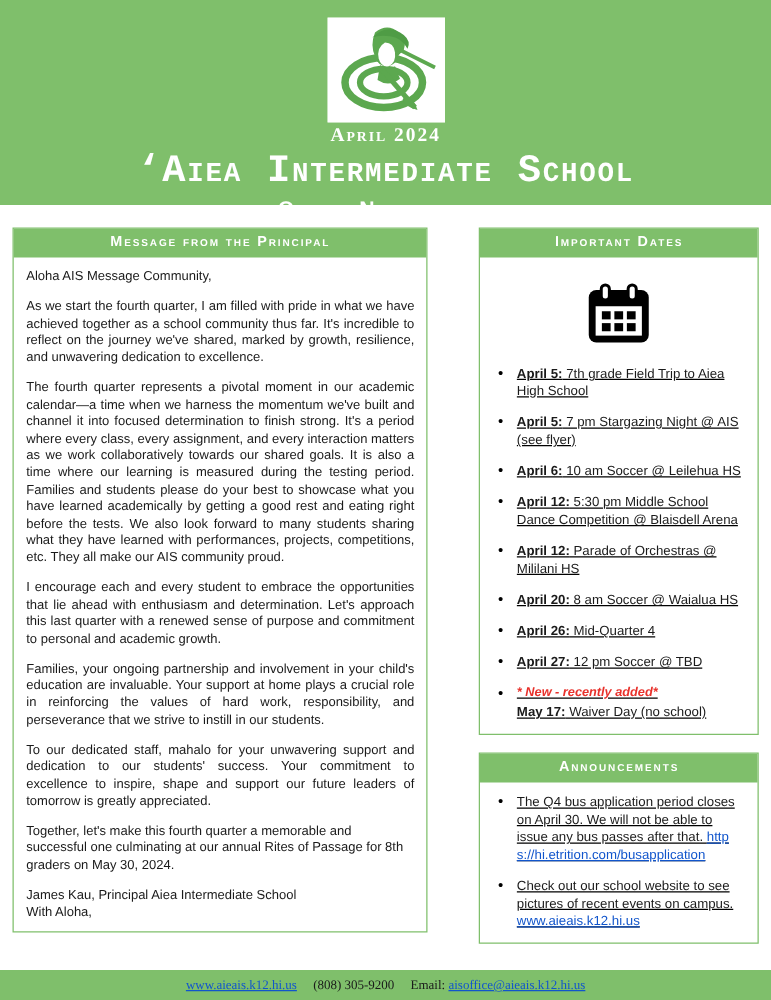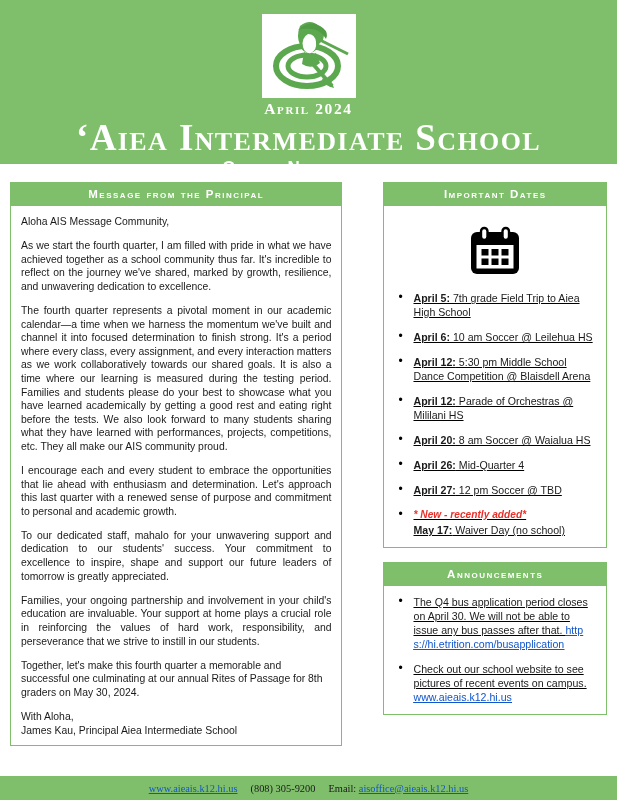--- a/index.html
+++ b/index.html
@@ -33,22 +33,22 @@
     font-family: "Liberation Serif", serif;
     font-size: 15.5px;
     font-weight: bold;
     font-variant: small-caps;
     letter-spacing: 1.6px;
     line-height: 18px;
     margin-top: 1px;
   }
   .school-name {
     color: #ffffff;
-    font-family: Liberation Serif, serif;
-    font-size: 37px;
+    font-family: Liberation Mono, monospace;
+    font-size: 31px;
     font-weight: bold;
     font-variant: small-caps;
     letter-spacing: 1.4px;
     line-height: 36px;
     margin-top: 2px;
     white-space: nowrap;
   }
   .newsletter-sub {
     color: #ffffff;
     font-family: "Liberation Sans", sans-serif;
@@ -197,26 +197,26 @@
   <div class="body-wrap">
 
     <div class="col-left">
       <div class="panel">
         <div class="panel-head">Message from the Principal</div>
         <div class="panel-body msg">
           <p class="no-just">Aloha AIS Message Community,</p>
           <p>As we start the fourth quarter, I am filled with pride in what we have achieved together as a school community thus far. It's incredible to reflect on the journey we've shared, marked by growth, resilience, and unwavering dedication to excellence.</p>
           <p>The fourth quarter represents a pivotal moment in our academic calendar—a time when we harness the momentum we've built and channel it into focused determination to finish strong. It's a period where every class, every assignment, and every interaction matters as we work collaboratively towards our shared goals.  It is also a time where our learning is measured during the testing period.  Families and students please do your best to showcase what you have learned academically by getting a good rest and eating right before the tests.  We also look forward to many students sharing what they have learned with performances, projects, competitions, etc.  They all make our AIS community proud.</p>
           <p>I encourage each and every student to embrace the opportunities that lie ahead with enthusiasm and determination. Let's approach this last quarter with a renewed sense of purpose and commitment to personal and academic growth.</p>
+          <p>Families, your ongoing partnership and involvement in your child's education are invaluable. Your support at home plays a crucial role in reinforcing the values of hard work, responsibility, and perseverance that we strive to instill in our students.</p>
           <p>To our dedicated staff, mahalo for your unwavering support and dedication to our students' success. Your commitment to excellence to inspire, shape and support our future leaders of tomorrow is greatly appreciated.</p>
-          <p>Families, your ongoing partnership and involvement in your child's education are invaluable. Your support at home plays a crucial role in reinforcing the values of hard work, responsibility, and perseverance that we strive to instill in our students.</p>
           <p class="no-just">Together, let's make this fourth quarter a memorable and successful one culminating at our annual Rites of Passage for 8th graders on May 30, 2024.</p>
           <p class="no-just">
+            <span class="sig-line">James Kau, Principal Aiea Intermediate School</span>
             <span class="sig-line">With Aloha,</span>
-            <span class="sig-line">James Kau, Principal Aiea Intermediate School</span>
           </p>
         </div>
       </div>
     </div>
 
     <div class="col-right">
 
       <div class="panel">
         <div class="panel-head">Important Dates</div>
         <div class="panel-body">
@@ -229,20 +229,21 @@
               <rect x="13.5" y="26" width="7" height="6.5" fill="#000000"></rect>
               <rect x="23.5" y="26" width="7" height="6.5" fill="#000000"></rect>
               <rect x="33.5" y="26" width="7" height="6.5" fill="#000000"></rect>
               <rect x="13.5" y="35.5" width="7" height="6.5" fill="#000000"></rect>
               <rect x="23.5" y="35.5" width="7" height="6.5" fill="#000000"></rect>
               <rect x="33.5" y="35.5" width="7" height="6.5" fill="#000000"></rect>
             </svg>
           </div>
           <ul class="bullets">
             <li><span class="date-label">April 5:</span><span> 7th grade Field Trip to Aiea High School</span></li>
+            <li><span class="date-label">April 5:</span><span> 7 pm Stargazing Night @ AIS (see flyer)</span></li>
             <li><span class="date-label">April 6:</span><span> 10 am Soccer @ Leilehua HS</span></li>
             <li><span class="date-label">April 12:</span><span> 5:30 pm Middle School Dance Competition @ Blaisdell Arena</span></li>
             <li><span class="date-label">April 12:</span><span> Parade of Orchestras @ Mililani HS</span></li>
             <li><span class="date-label">April 20:</span><span> 8 am Soccer @ Waialua HS</span></li>
             <li><span class="date-label">April 26:</span><span> Mid-Quarter 4</span></li>
             <li><span class="date-label">April 27:</span><span> 12 pm Soccer @ TBD</span></li>
             <li class="has-flag"><span class="new-flag">* New - recently added*</span><span class="date-label">May 17:</span><span>  Waiver Day (no school)</span></li>
           </ul>
         </div>
       </div>

